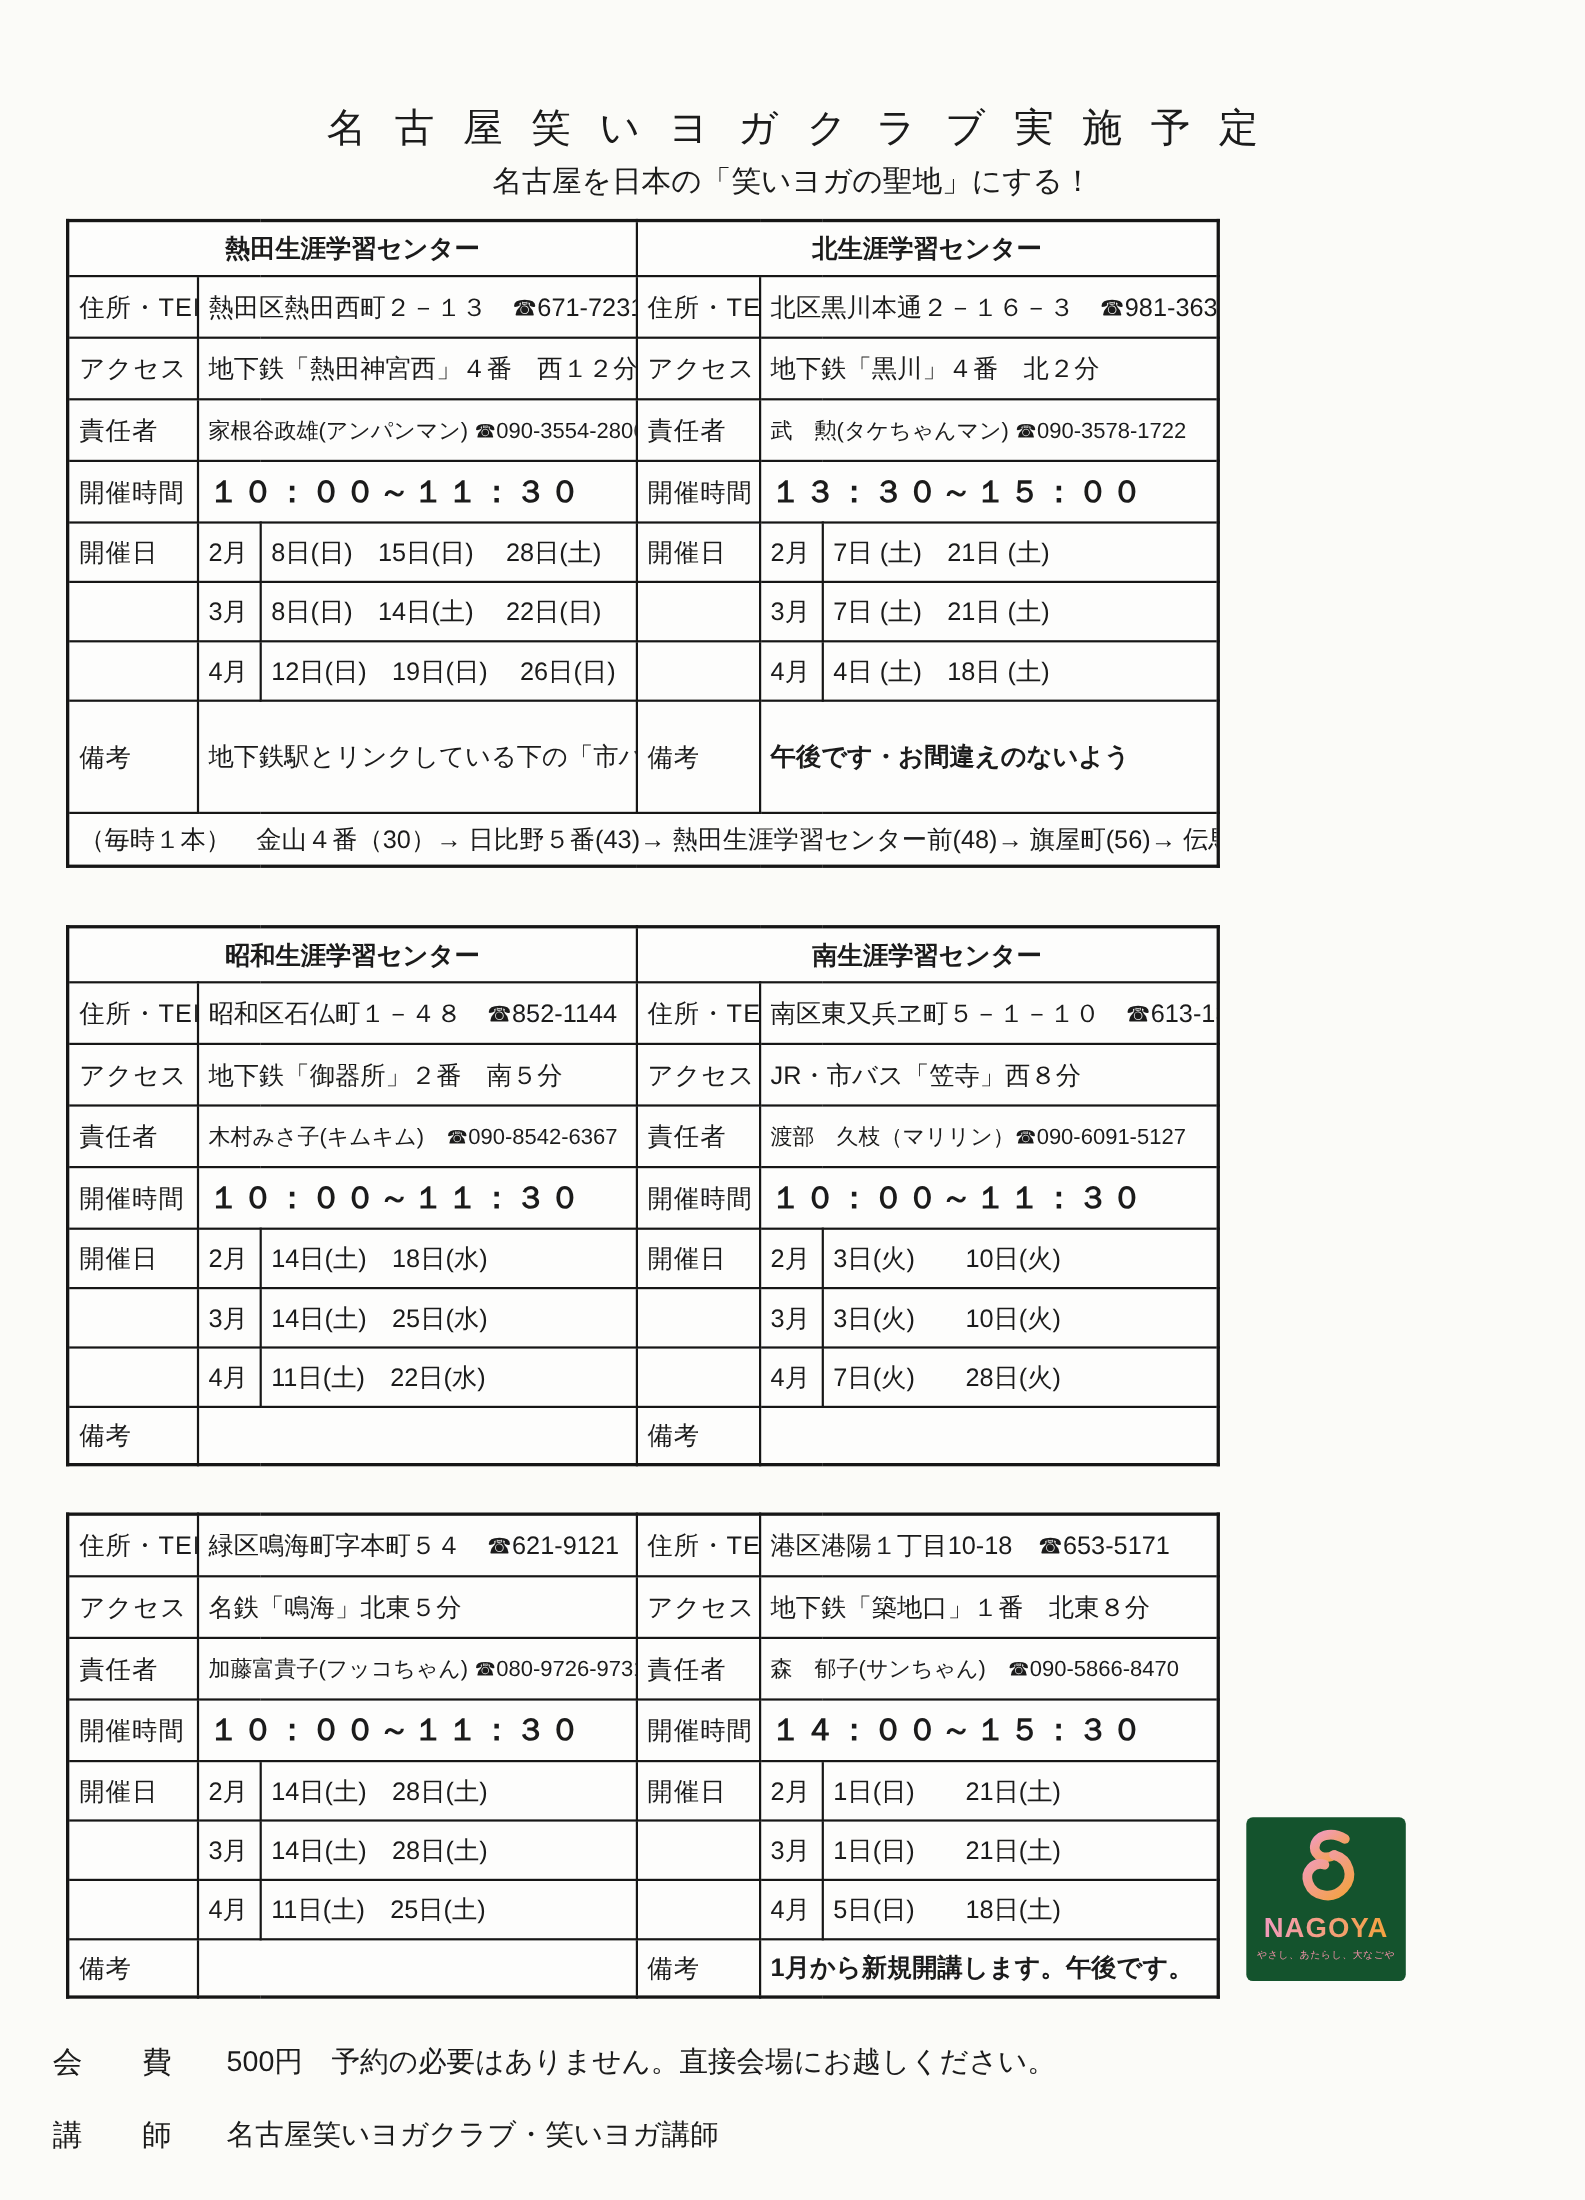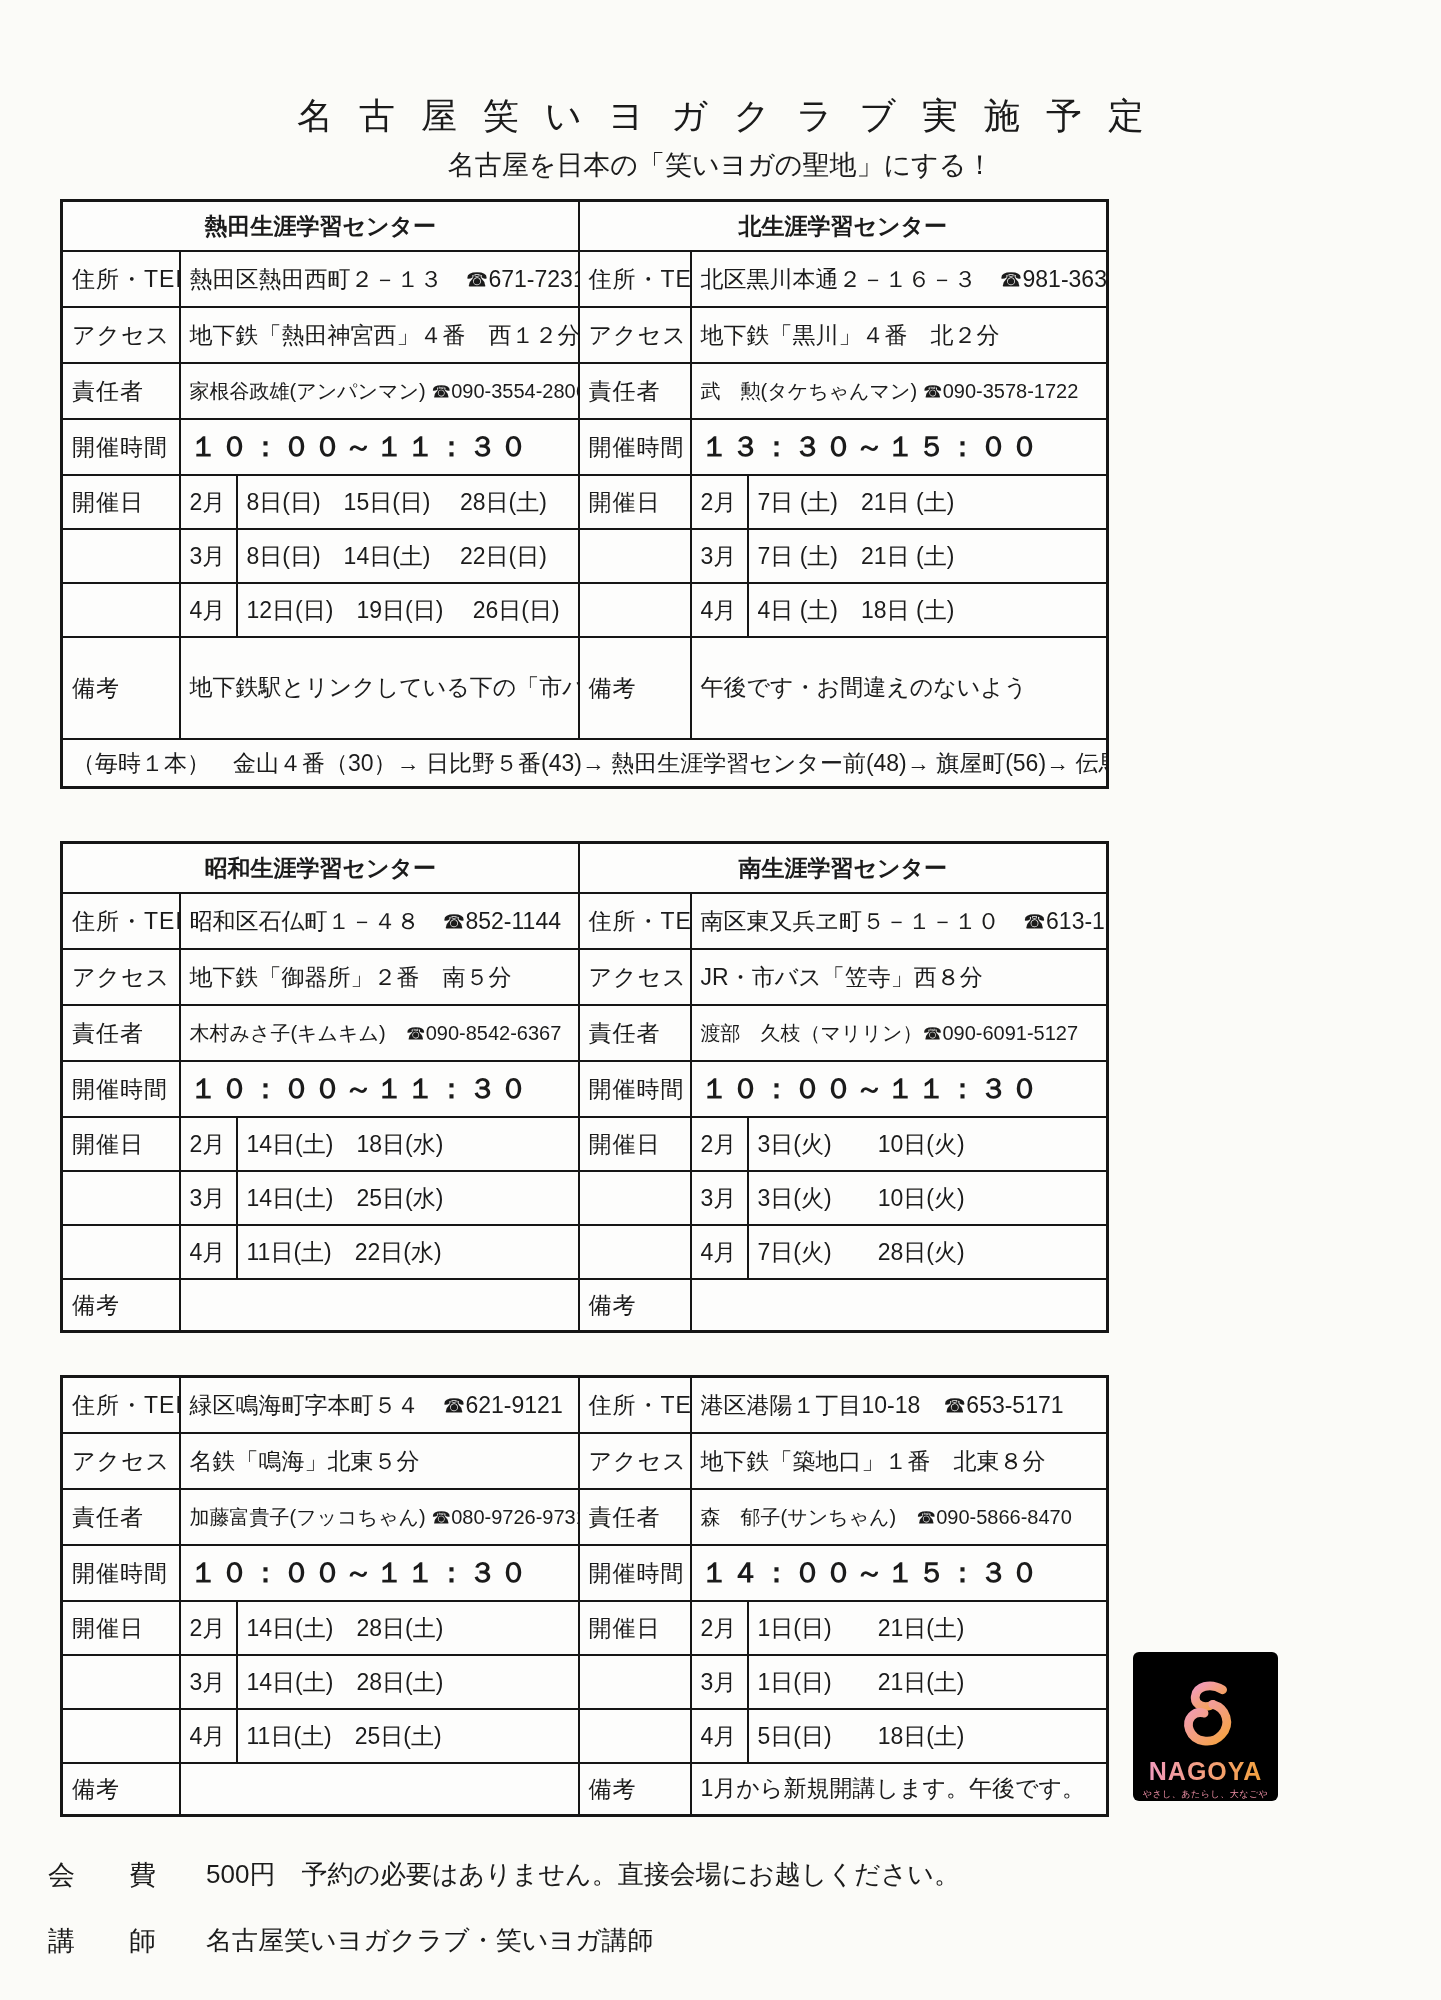--- a/index.html
+++ b/index.html
@@ -50,35 +50,35 @@
   .r-info td { height:48px; }
   .lbl { font-size:22px; letter-spacing:1px; }
   .val { font-size:23px; }
   .val.small { font-size:20px; }
   .val.time { font-weight:700; font-size:28px; letter-spacing:3px; }
   .r-date td { height:46px; }
   .mon { text-align:left; padding:3px 2px; }
   .r-notes td { height:44px; }
   .tall-notes .r-notes td { height:94px; }
   .notes { white-space:pre-line; font-size:22px; line-height:1.45; }
-  .bold { font-weight:400; }
+  .bold { font-weight:700; }
   .r-bus td { height:40px; font-size:23px; border-top:2px solid #161616; }
   .footer { margin:40px 0 0 48px; width:1040px; }
   .f-row { display:flex; align-items:flex-start; margin-bottom:24px; }
   .f-row.gap { margin-bottom:30px; }
   .f-label { width:158px; font-size:27px; flex:0 0 auto; }
   .f-text { font-size:26px; white-space:nowrap; }
   .logo {
     position:absolute;
     left:1133px; top:1652px;
     width:145px; height:149px;
-    background:#000000;
+    background:#14532d;
     border-radius:6px;
     display:flex; flex-direction:column;
-    align-items:center; justify-content:flex-end;
+    align-items:center; justify-content:flex-start;
     box-sizing:border-box;
     padding-top:10px;
   }
   .logo-swirl { width:78px; height:78px; }
   .logo-name {
     font-weight:800;
     font-size:25px;
     letter-spacing:1px;
     background:linear-gradient(90deg,#f29bbc,#f4a23e);
     -webkit-background-clip:text;

